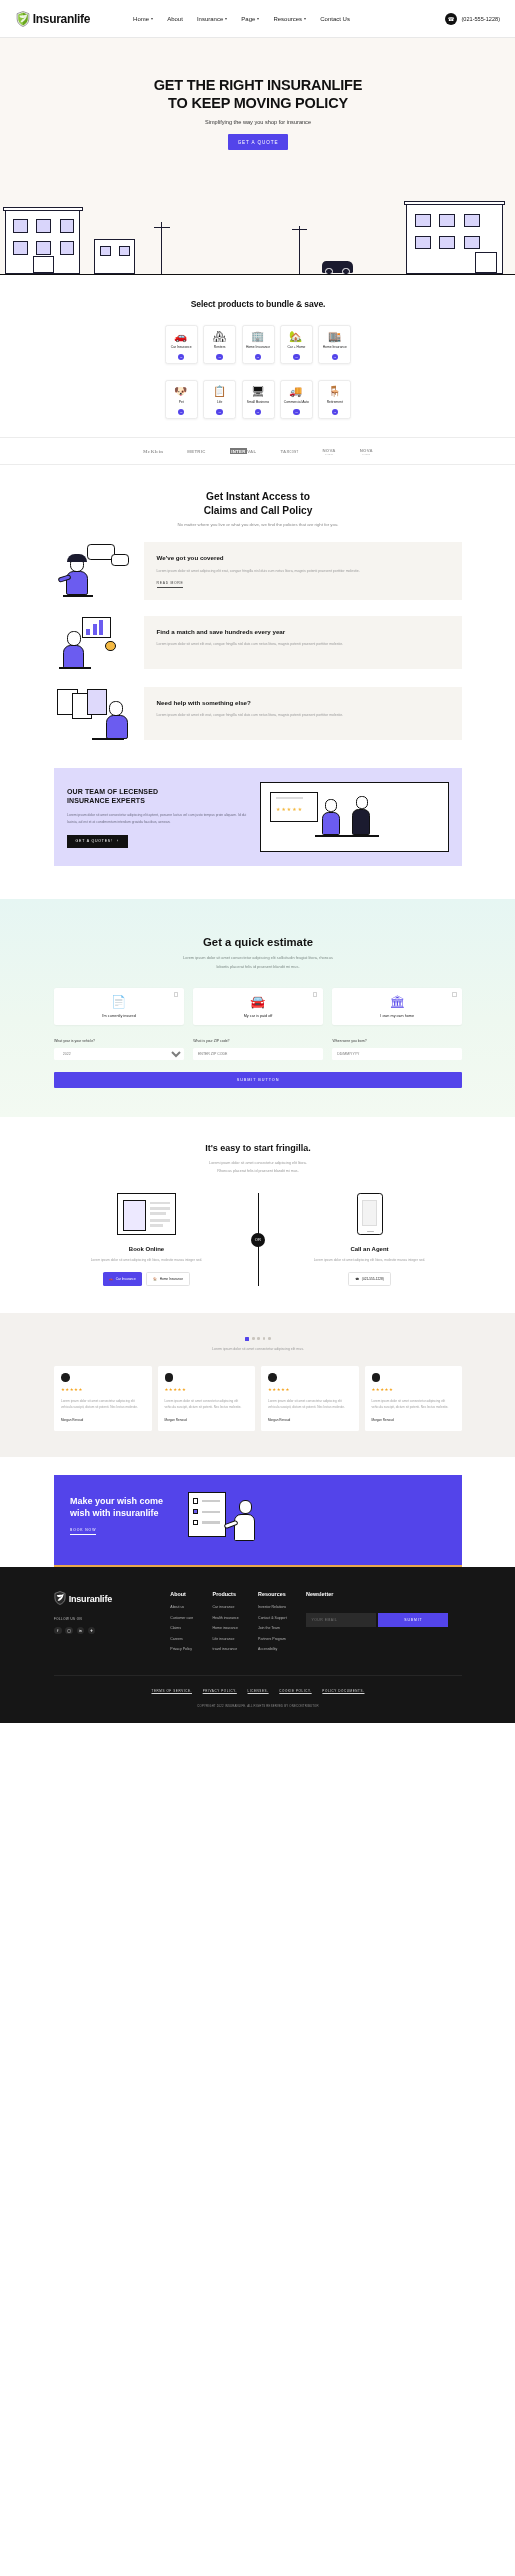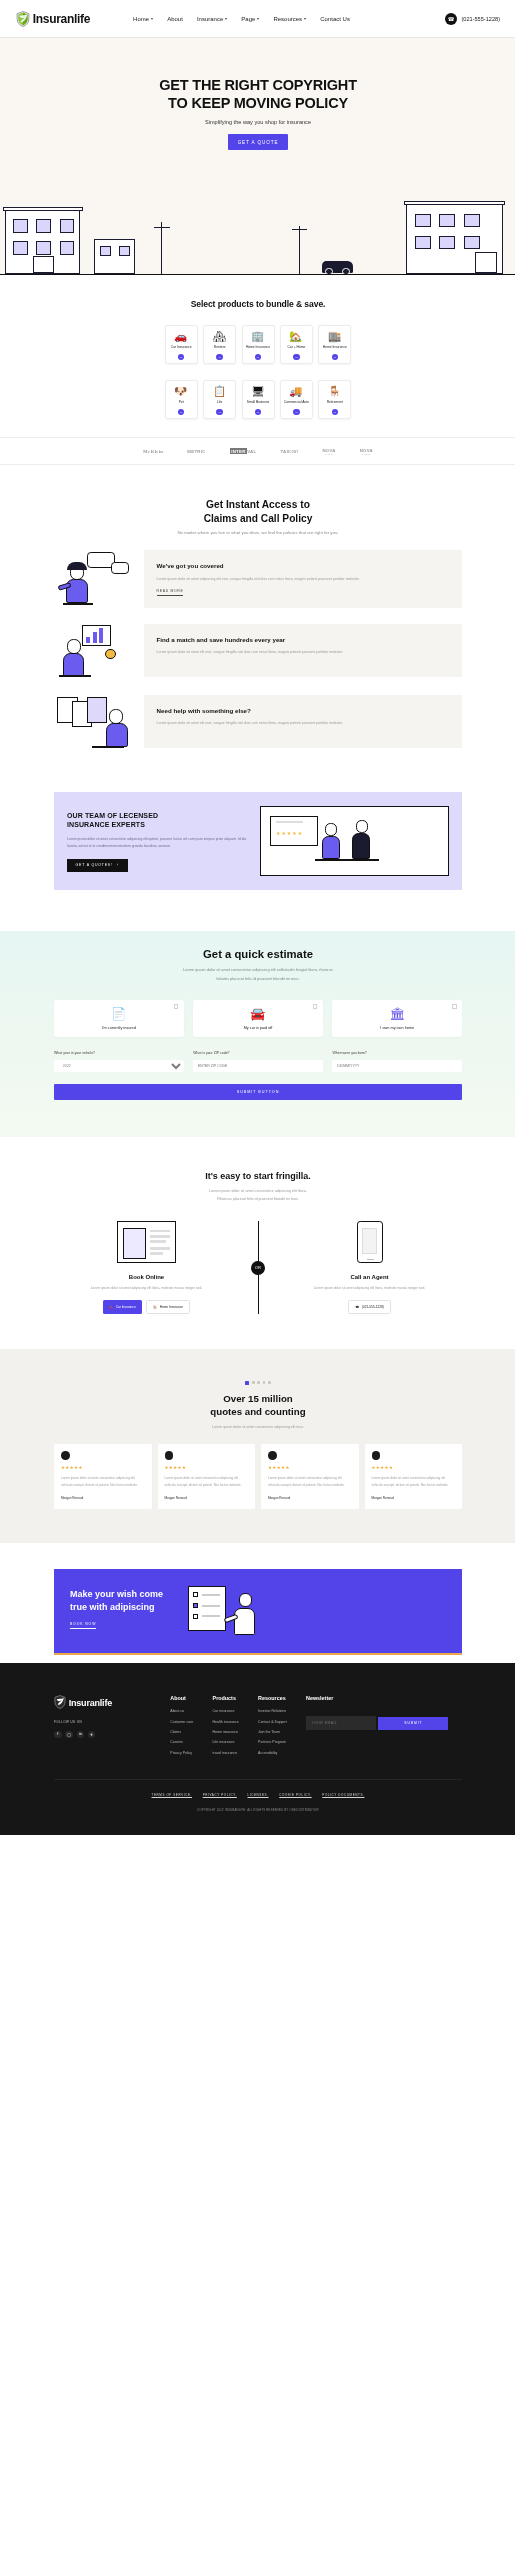--- a/index.html
+++ b/index.html
@@ -1,21 +1,21 @@
 <!DOCTYPE html>
 <html style="font-size:8.6px"><head>
 <meta charset="utf-8">
 <style>
   * { margin:0; padding:0; box-sizing:border-box; }
   body {
     width:516px; background:#fff;
     font-family:"Liberation Sans", sans-serif;
     color:#111; overflow-x:hidden;
   }
-  .wrap { width:408px; margin:8px auto; }
+  .wrap { width:408px; margin:0 auto; }
 
   
   .header { height:38px; background:#fff; border-bottom:0.5px solid #e8e8e8;
             display:flex; align-items:center; }
   .header-inner { width:484px; margin:0 auto; display:flex; align-items:center; }
   .logo { display:flex; align-items:center; gap:2.7px; }
   .logo-mark { width:14px; height:16px; position:relative; }
   .logo-text { font-size:12px; font-weight:700; letter-spacing:-0.3px; color:#111; }
   .nav { display:flex; align-items:center; gap:14px; margin-left:43px; }
   .nav-item { font-size:6px; color:#1a1a1a; display:flex; align-items:center; gap:2.1px;
@@ -93,21 +93,21 @@
   .team-left { width:48%; }
   .team h3 { font-size:7px; font-weight:800; line-height:1.35; letter-spacing:0.1px; }
   .team p { font-size:3.4px; color:#6f6f86; line-height:2.1; margin-top:6.4px; }
   .btn-dark { margin-top:8.6px; background:#111; color:#fff; border:none; padding:4.8px 8.6px;
               font-size:3.5px; letter-spacing:0.8px; cursor:pointer; display:inline-flex;
               align-items:center; gap:4.3px; }
   .team-right { flex:1; height:70px; position:relative; background:#fff; border:1.1px solid #111; }
 
   
   .estimate { background:linear-gradient(180deg,#e6f6f3 0%,#eef8f0 55%,#f3faf2 100%);
-              padding:9px 0 29px; position:relative; }
+              padding:37px 0 29px; position:relative; }
   .scallop { height:8.6px; background:#fff; position:relative; }
   .scallop:after { content:""; position:absolute; left:0; right:0; bottom:-7.5px; height:8.6px;
       background-image:radial-gradient(circle at 4.8px 0px, #fff 4.8px, transparent 5.1px);
       background-size:9.7px 8.6px; background-repeat:repeat-x; }
   .estimate h2 { text-align:center; font-size:11.3px; font-weight:800; }
   .estimate .lead { text-align:center; font-size:3.9px; color:#7e8b87; line-height:2.2; margin-top:6.4px; }
   .opt-row { display:flex; gap:9.7px; margin-top:16px; }
   .opt { flex:1; background:#fff; border-radius:2.1px; padding:8.6px 0 7.5px; position:relative;
          display:flex; flex-direction:column; align-items:center; box-shadow:0 0.5px 1.6px rgba(0,0,0,.04);
          cursor:pointer; }
@@ -155,21 +155,21 @@
   .testi .lead { text-align:center; font-size:3.5px; color:#9b9b9b; margin-top:6.4px; }
   .tgrid { display:flex; gap:6px; margin-top:15px; }
   .tcard { flex:1; background:#fff; padding:7.5px 7px 8.6px; border-radius:1.6px; }
   .tavatar { width:8.6px;height:8.6px;border-radius:50%;background:#1b1b1b; }
   .tstars { color:#f5a623; font-size:4.3px; letter-spacing:0.5px; margin-top:5.4px; }
   .tcard p { font-size:3.1px; color:#a2a2a2; line-height:2.1; margin-top:5.4px; }
   .tname { font-size:3.1px; color:#2a2a2a; margin-top:7.5px; }
 
   
   .ctawrap { background:#fff; padding:18px 0 0; }
-  .cta { background:#5344ea; display:flex; align-items:center; padding:15px 16px 6px; gap:8.6px;
+  .cta { background:#5344ea; display:flex; align-items:center; padding:15px 16px 12px; gap:8.6px;
          border-bottom:2.7px solid #eaa94a; min-height:75px; }
   .cta h3 { color:#fff; font-size:9px; font-weight:800; line-height:1.4; }
   .cta .rm { display:inline-block; margin-top:8.6px; margin-bottom:13px; color:#fff; font-size:3.4px;
              letter-spacing:0.9px; border-bottom:0.8px solid #fff; padding-bottom:1.6px; cursor:pointer; }
   .cta-art { flex:1; height:63px; position:relative; }
 
   
   .footer { background:#161616; padding:24px 0 15px; }
   .fgrid { display:flex; gap:19.3px; }
   .fcol-logo { width:97px; }
@@ -236,21 +236,21 @@
 
     <div class="phone">
       <span class="phone-circle">☎</span>
       <span class="phone-num">(021-555-1228)</span>
     </div>
   </div>
 </div>
 
 <section class="hero">
   <h1>
-    <span>GET THE RIGHT COPYRIGHT</span><br>
+    <span>GET THE RIGHT INSURANLIFE</span><br>
     <span>TO KEEP MOVING POLICY</span>
   </h1>
   <div class="hero-sub">Simplifying the way you shop for insurance</div>
   <button class="btn-primary">GET A QUOTE</button>
 
   <div class="hero-art">
 
     <div class="bld" style="left:5.4px;width:75px;height:64px;">
       <div class="roofline"></div>
       <div class="win" style="left:6.4px;top:7.5px;width:15px;height:14px;"></div>
@@ -561,24 +561,20 @@
 
 <section class="testi">
   <div class="wrap">
     <div class="dots">
       <span class="dot sq"></span>
       <span class="dot"></span>
       <span class="dot"></span>
       <span class="dot"></span>
       <span class="dot"></span>
     </div>
-    <h2>
-      <span>Over 15 million</span><br>
-      <span>quotes and counting</span>
-    </h2>
     <p class="lead">Lorem ipsum dolor sit amet consectetur adipiscing elit mus.</p>
 
     <div class="tgrid">
       <div class="tcard">
         <div class="tavatar"></div>
         <div class="tstars">★★★★★</div>
         <p>Lorem ipsum dolor sit amet consectetur adipiscing elit vehicula suscipit, dictum sit potenti. Nec lectus molestie.</p>
         <div class="tname">Morgan Renoud</div>
       </div>
       <div class="tcard">
@@ -602,21 +598,21 @@
     </div>
   </div>
 </section>
 
 <section class="ctawrap">
   <div class="wrap">
     <div class="cta">
       <div>
         <h3>
           <span>Make your wish come</span><br>
-          <span>true with adipiscing</span>
+          <span>wish with insuranlife</span>
         </h3>
         <span class="rm">BOOK NOW</span>
       </div>
       <div class="cta-art">
         <div style="position:absolute;left:16px;top:2.1px;width:38px;height:45px;background:#fff;border:1.1px solid #111;">
           <div style="position:absolute;left:4.3px;top:5.4px;width:5.4px;height:5.4px;border:1.1px solid #111;"></div>
           <div style="position:absolute;left:13px;top:7px;width:18px;height:2.1px;background:#ccc;"></div>
           <div style="position:absolute;left:4.3px;top:16px;width:5.4px;height:5.4px;border:1.1px solid #111;background:#6b5cf0;"></div>
           <div style="position:absolute;left:13px;top:18px;width:18px;height:2.1px;background:#ccc;"></div>
           <div style="position:absolute;left:4.3px;top:27px;width:5.4px;height:5.4px;border:1.1px solid #111;"></div>

